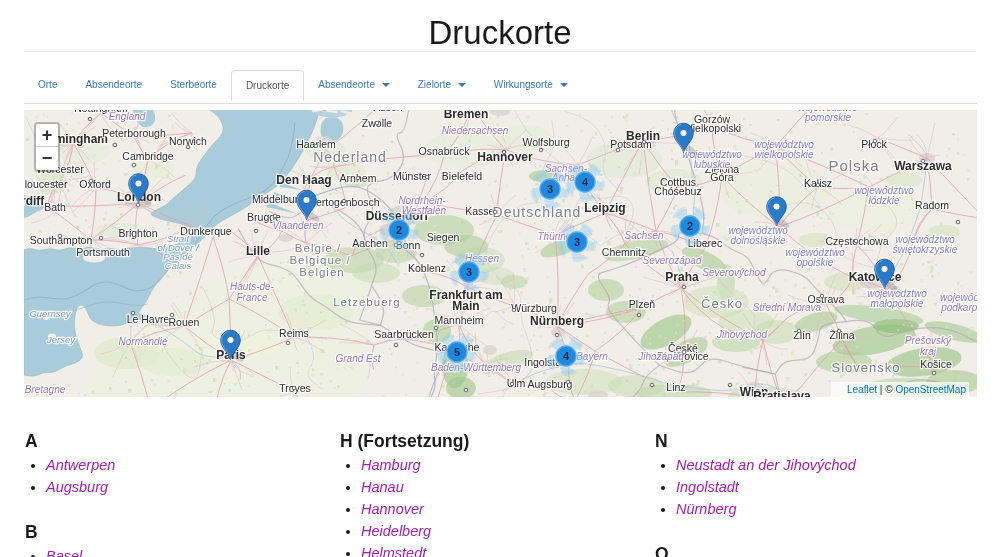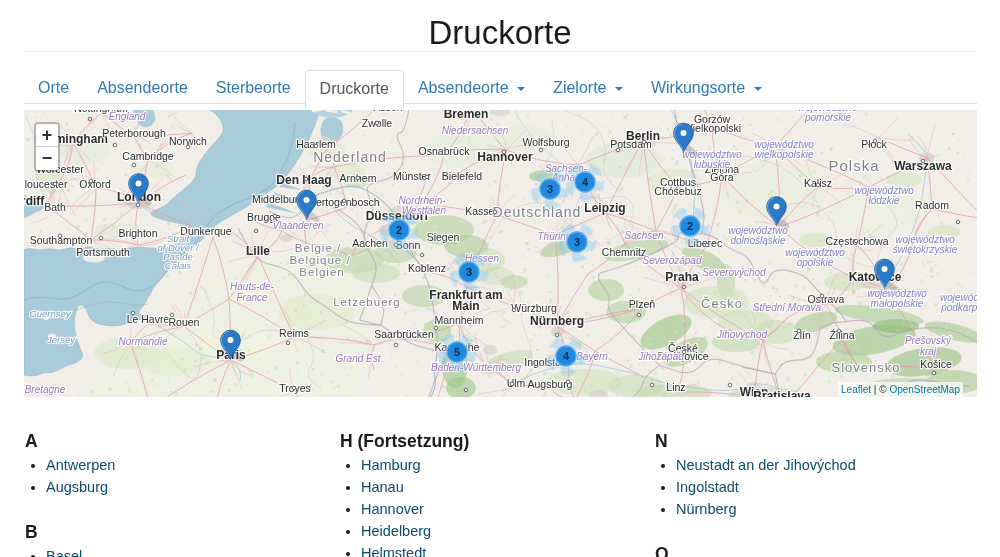--- a/index.html
+++ b/index.html
@@ -1,36 +1,36 @@
 <!DOCTYPE html>
 <html><head><meta charset="utf-8"><title>Druckorte</title>
 <style>
 * { margin:0; padding:0; box-sizing:border-box; }
 html,body { background:#fff; width:1000px; height:557px; font-family:"Liberation Sans",sans-serif; position:relative; overflow:hidden; }
 #title { position:absolute; left:0; top:14px; width:1000px; text-align:center; font-size:33px; font-weight:500; color:#1a1a1a; }
 #hr1 { position:absolute; left:24px; right:24px; top:51px; border-top:1px solid #eee; }
-#tabs { position:absolute; left:24px; top:70px; width:953px; height:34px; font-size:16px; }
+#tabs { position:absolute; left:24px; top:70px; width:953px; height:34px; font-size:10px; }
 #tabs .bline { position:absolute; left:0; right:0; bottom:0; border-bottom:1px solid #ddd; }
 #tabs ul { list-style:none; display:flex; }
 #tabs li a { display:block; padding:9px 14px; color:#337ab7; text-decoration:none; }
 #tabs li.act a { color:#555; background:#fff; border:1px solid #ddd; border-bottom-color:#fff; border-radius:4px 4px 0 0; position:relative; z-index:2; }
 #tabs .caret { display:inline-block; width:0; height:0; margin-left:4px; vertical-align:middle; border-top:4px dashed; border-right:4px solid transparent; border-left:4px solid transparent; }
 #map { position:absolute; left:24px; top:110px; width:953px; height:287px; background:#f0eee7; overflow:hidden; }
 #zctl { position:absolute; left:10px; top:12px; width:26px; height:50px; border:2px solid rgba(0,0,0,0.25); border-radius:4px; z-index:10; }
 #zctl div { width:22px; height:23px; background:#fff; color:#333; font:bold 18px/22px "Liberation Sans",sans-serif; text-align:center; }
 #zctl div:first-child { border-bottom:1px solid #ccc; border-radius:2px 2px 0 0; }
 #zctl div:last-child { border-radius:0 0 2px 2px; }
-#attr { position:absolute; right:14px; bottom:0; background:rgba(255,255,255,0.72); font:10px "Liberation Sans",sans-serif; color:#333; padding:2px 3px 2px 3px; z-index:10; }
+#attr { position:absolute; right:8px; bottom:0; background:rgba(255,255,255,0.72); font:10px "Liberation Sans",sans-serif; color:#333; padding:2px 3px 2px 16px; z-index:10; }
 #attr a { color:#0078a8; text-decoration:none; }
 #lists { position:absolute; left:24px; top:431px; width:953px; font-size:14.5px; }
 #lists .col { position:absolute; top:0; width:300px; }
 #lists h4 { font-size:17.5px; font-weight:bold; color:#1a1a1a; margin:0 0 2px 1px; }
 #lists ul { margin:0 0 20px 0; padding-left:22px; color:#1a1a1a; }
 #lists li { line-height:22px; }
-#lists a { color:#0c4a6e; text-decoration:none; }
+#lists a { color:#a21caf; text-decoration:none;font-style:italic; }
 </style></head>
 <body>
 <div id="title">Druckorte</div>
 <div id="hr1"></div>
 <div id="tabs">
 <div class="bline"></div>
 <ul>
 <li>
         <a>Orte</a>
       </li>

